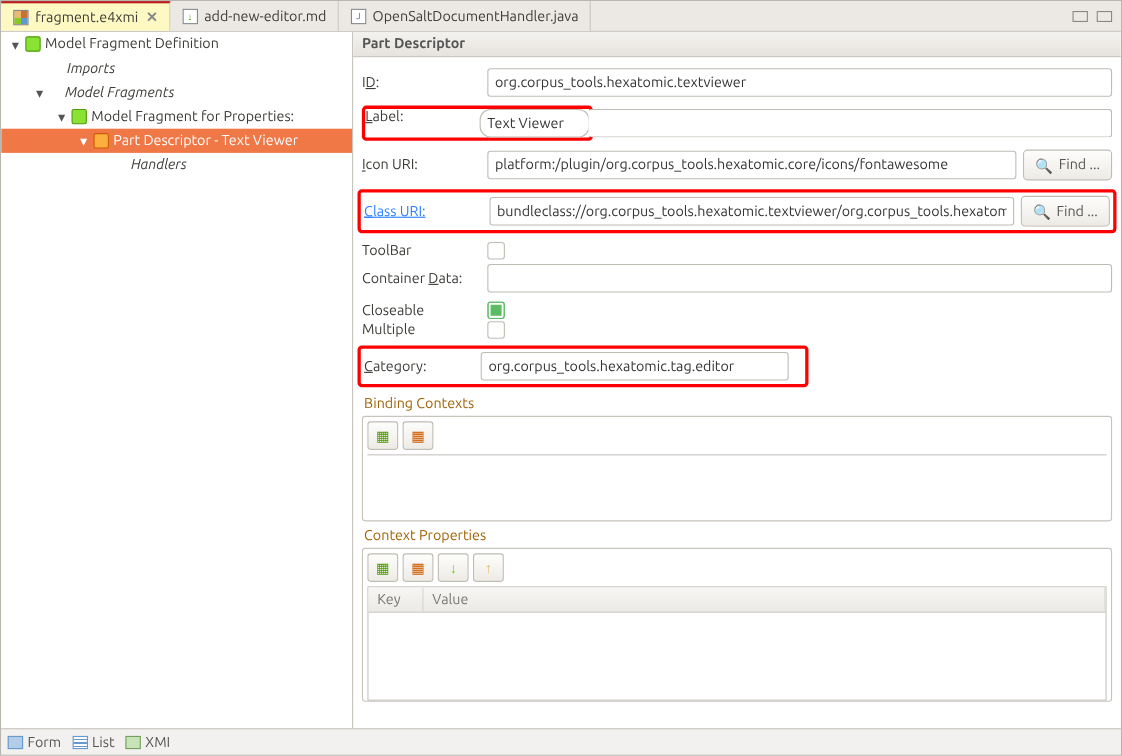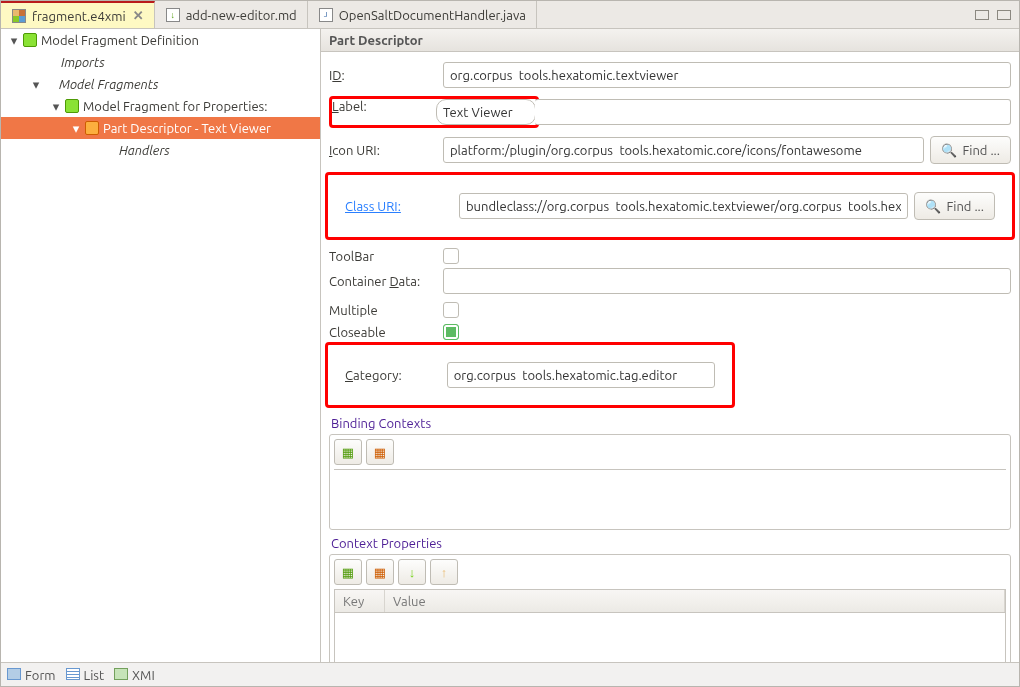--- a/index.html
+++ b/index.html
@@ -26,31 +26,31 @@
 .row { display: flex; align-items: center; margin-bottom: 8px; gap: 6px; }
 .lbl { width: 108px; color: #3c3b37; }
 .lbl .u { text-decoration: underline; }
 input[type=text] { height: 26px; padding: 3px 6px; border: 1px solid #bfbcb4; border-radius: 3px; background: #fff; color: #333; font-size: 13px; }
 .grow { flex: 1; }
 .btn { height: 28px; padding: 4px 10px; border: 1px solid #bfbcb4; border-radius: 4px; background: linear-gradient(#fdfdfc,#eeebe5); display: flex; align-items: center; gap: 5px; color: #555; }
 .btn .mag { color: #e9a94c; }
 .chk { width: 16px; height: 16px; border: 1px solid #bfbcb4; border-radius: 3px; background: #fff; }
 .chk.checked { border-color: #5dbb63; box-shadow: inset 0 0 0 2px #fff; background: #5dbb63; }
 .link-lbl { color: #2a7fff; text-decoration: underline; }
-.highlight { border: 3px solid #ff0000; border-radius: 4px; padding: 17px; }
-.group-label { color: #4c1d95; margin-bottom: 4px; margin-top: 6px; padding-left: 2px; }
+.highlight { border: 3px solid #ff0000; border-radius: 4px; padding: 3px; }
+.group-label { color: #a16207; margin-bottom: 4px; margin-top: 6px; padding-left: 2px; }
 .group-box { border: 1px solid #c7c4be; border-radius: 3px; padding: 4px; }
 .icon-btns { display: flex; gap: 4px; margin-bottom: 4px; }
 .icon-btn { width: 28px; height: 26px; border: 1px solid #bfbcb4; border-radius: 3px; background: linear-gradient(#fdfdfc,#eeebe5); display: flex; align-items: center; justify-content: center; }
 .box-plain { height: 56px; border-top: 1px solid #c7c4be; }
-.table-box { border: 1px solid #c7c4be; height: 92px; }
+.table-box { border: 1px solid #c7c4be; height: 104px; }
 .table-head { display: flex; background: linear-gradient(#f8f6f4,#eceae5); border-bottom: 1px solid #c7c4be; }
 .th { padding: 4px 8px; color: #777; border-right: 1px solid #d8d5cf; }
 .statusbar { height: 24px; border-top: 1px solid #c7c4be; display: flex; align-items: center; padding: 0 6px; gap: 10px; background: #f2f1f0; }
-.sb-item { display: flex; align-items: flex-start; gap: 4px; color: #555; }
+.sb-item { display: flex; align-items: center; gap: 4px; color: #555; }
 .sb-icon { width: 14px; height: 12px; border: 1px solid #6898d0; background: #b3cde6; }
 .sb-icon.list { background: repeating-linear-gradient(#fff,#fff 2px,#6898d0 2px,#6898d0 3px); }
 .sb-icon.xmi { background: #c6e4b8; border-color: #73a05c; }
 .ico { display: inline-flex; width: 16px; height: 16px; align-items: center; justify-content: center; }
 .ico-grid { width:14px; height:14px; background: conic-gradient(#c87137 0 25%, #5b9bd5 0 50%, #8ac926 0 75%, #e9b96e 0); border:1px solid #888; }
 .ico-md { width:14px; height:14px; border:1px solid #888; background:#fff; font-size:9px; line-height:12px; text-align:center; color:#4e9a06; }
 .ico-java { width:14px; height:14px; border:1px solid #888; background:#fff; font-size:8px; line-height:12px; text-align:center; color:#3465a4; }
 </style>
 </head>
 <body>
@@ -157,27 +157,27 @@
       <div class="row" style="margin-bottom:4px">
         <span class="lbl">ToolBar</span>
         <span class="chk"></span>
       </div>
 
       <div class="row">
         <span class="lbl">Container <span class="u">D</span>ata:</span>
         <input type="text" class="grow" value="" style="">
       </div>
 
+      <div class="row" style="margin-bottom:2px">
+        <span class="lbl">Closeable</span>
+        <span class="chk checked"></span>
+      </div>
       <div class="row" style="margin-bottom:6px">
         <span class="lbl">Multiple</span>
         <span class="chk"></span>
-      </div>
-      <div class="row" style="margin-bottom:2px">
-        <span class="lbl">Closeable</span>
-        <span class="chk checked"></span>
       </div>
 
       <div class="row highlight" style="width:410px;margin-left:-4px">
         <span class="lbl" style="width:100px"><span class="u">C</span>ategory:</span>
         <input type="text" style="width: 280px;" value="org.corpus_tools.hexatomic.tag.editor">
       </div>
 
       <div class="group-label"><span class="u">B</span>inding Contexts</div>
       <div class="group-box">
         <div class="icon-btns">

